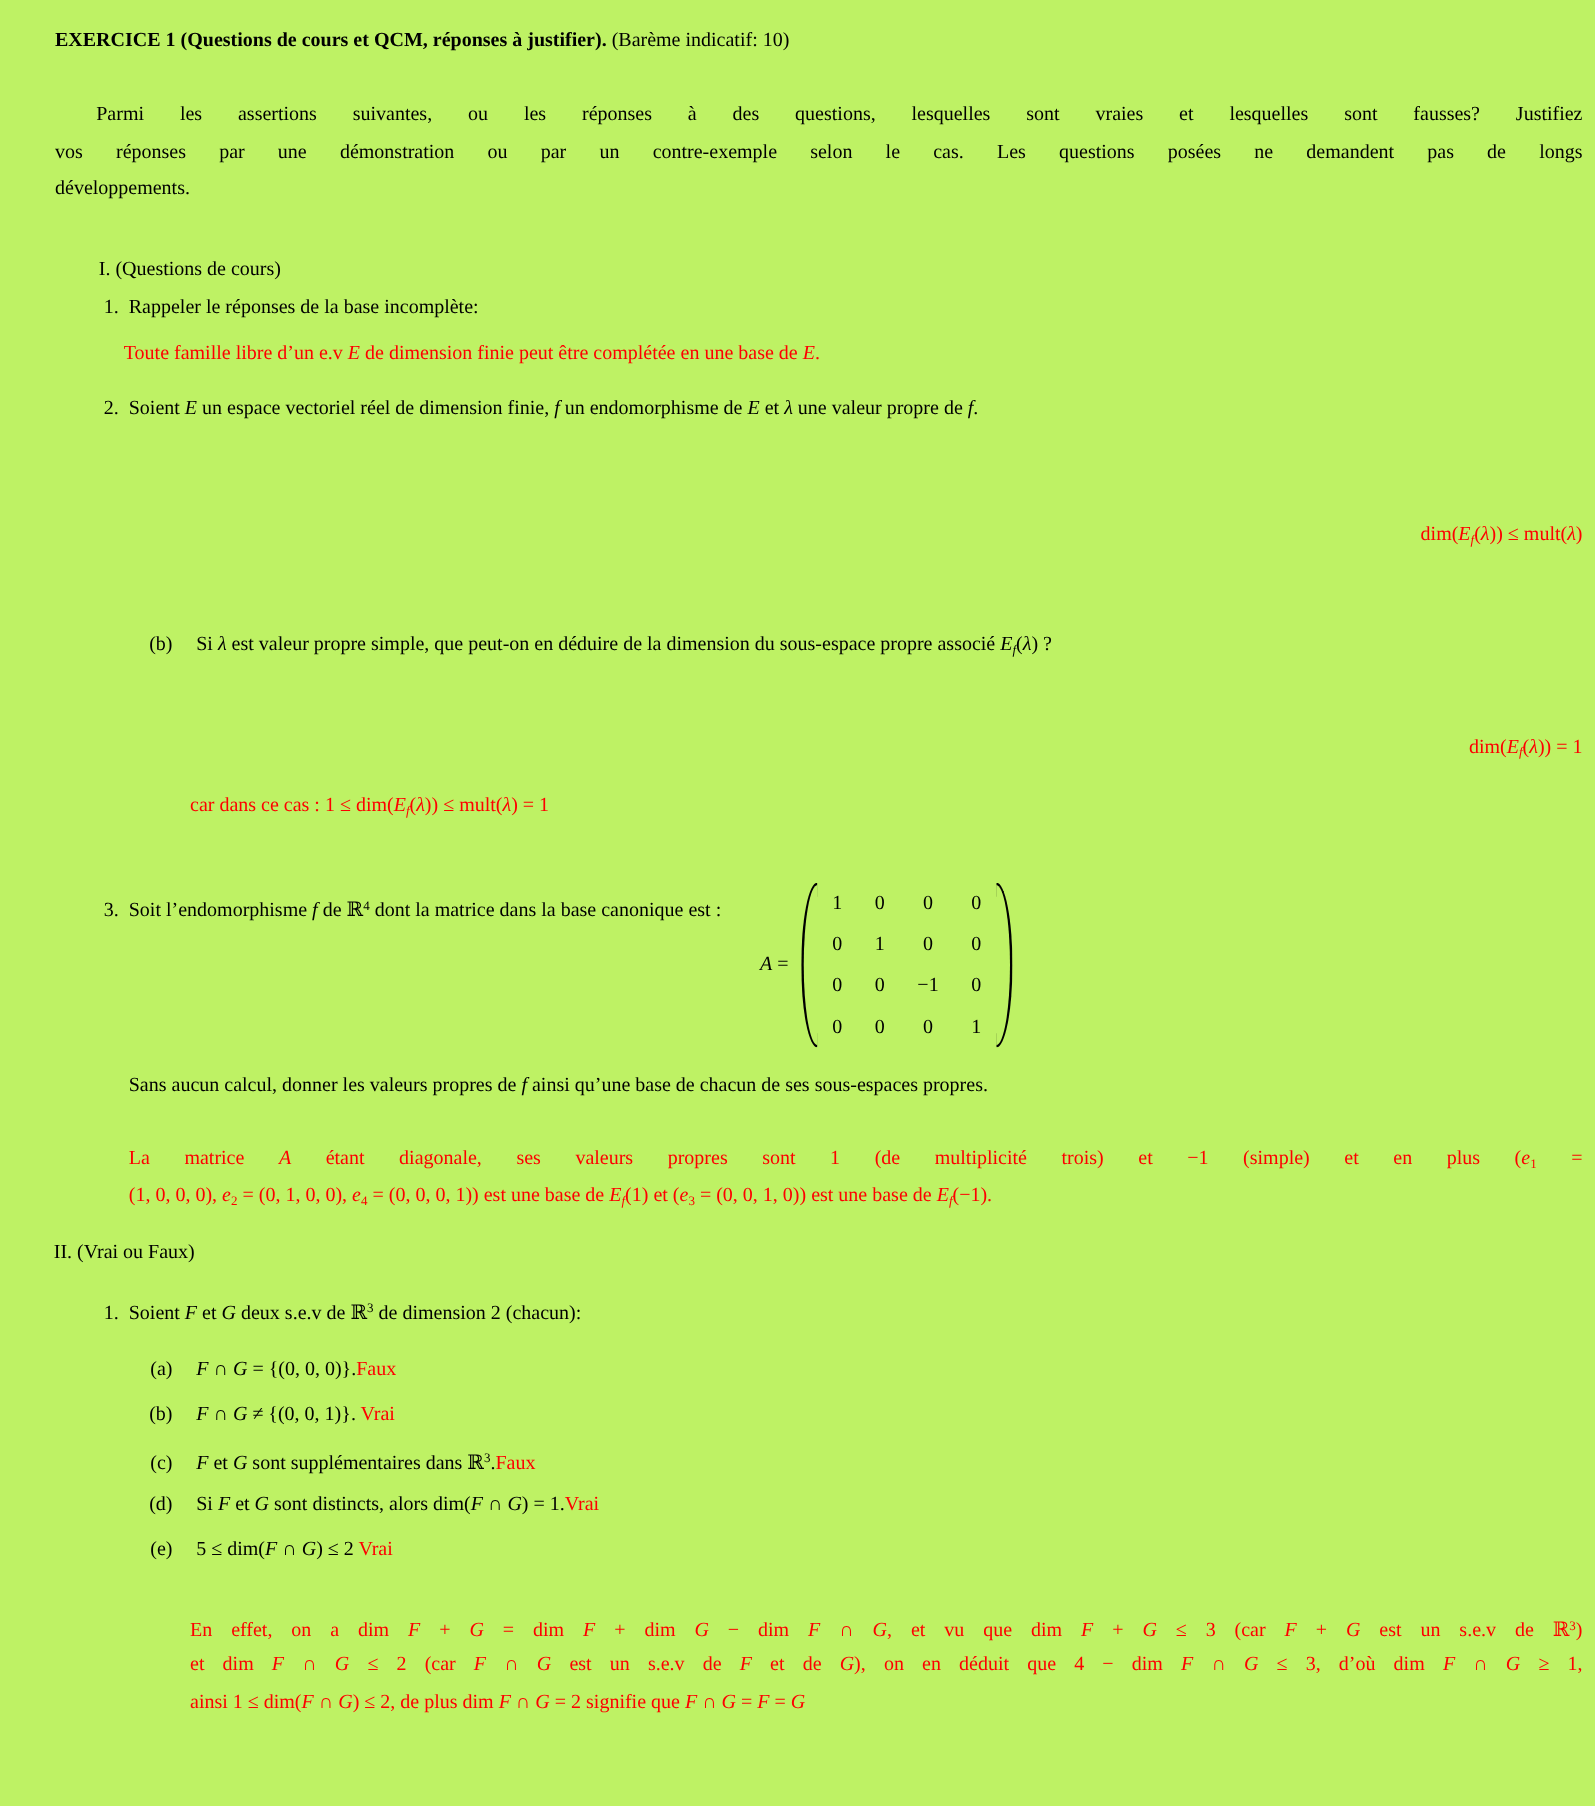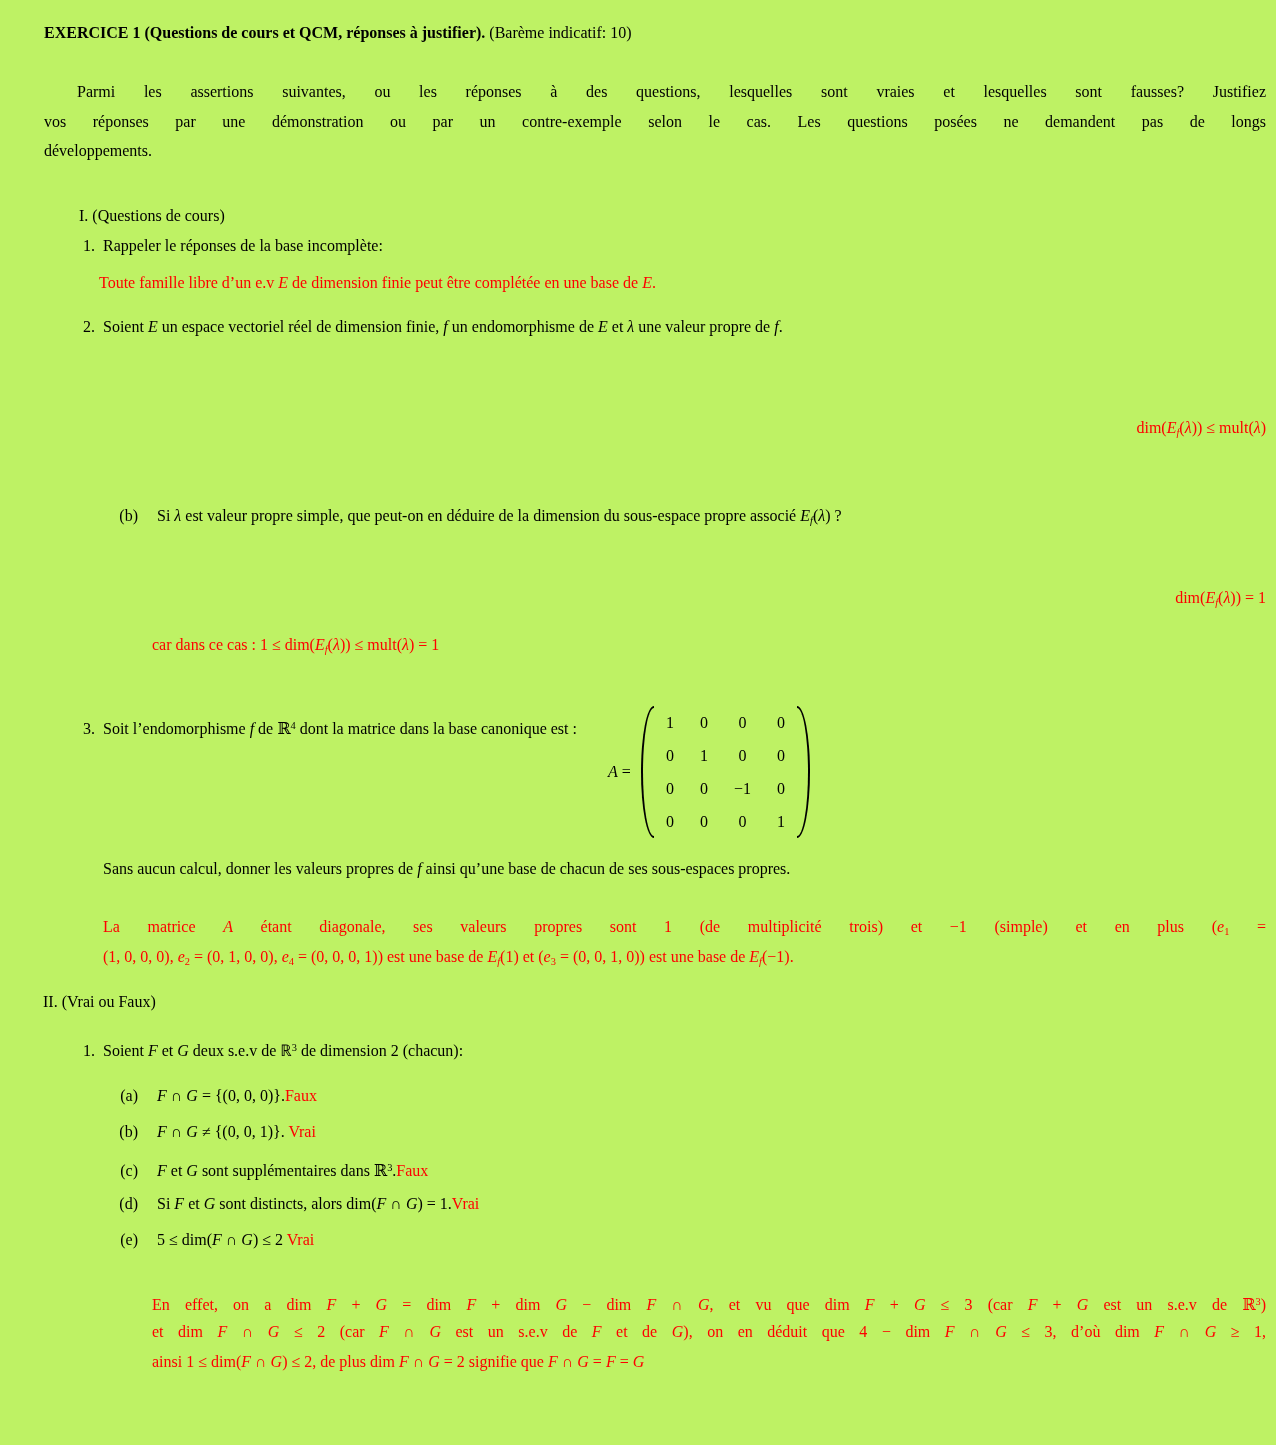--- a/index.html
+++ b/index.html
@@ -82,21 +82,21 @@
     </div>
   </div>
 
   <div class="line" style="top:855px;left:103px;"><span>Sans aucun calcul, donner les valeurs propres de </span><span class="i">f</span><span> ainsi qu’une base de chacun de ses sous-espaces propres.</span></div>
 
   <div class="line just red" style="top:913px;left:103px;width:1163px;"><span>La matrice </span><span class="i">A</span><span> étant diagonale, ses valeurs propres sont 1 (de multiplicité trois) et −1 (simple) et en plus (</span><span class="i">e</span><span class="sub">1</span><span> =</span></div>
   <div class="line red" style="top:943px;left:103px;"><span>(1, 0, 0, 0), </span><span class="i">e</span><span class="sub">2</span><span> = (0, 1, 0, 0), </span><span class="i">e</span><span class="sub">4</span><span> = (0, 0, 0, 1)) est une base de </span><span class="i">E</span><span class="i sub">f</span><span>(1) et (</span><span class="i">e</span><span class="sub">3</span><span> = (0, 0, 1, 0)) est une base de </span><span class="i">E</span><span class="i sub">f</span><span>(−1).</span></div>
 
   <div class="line" style="top:988px;left:43px;">II. (Vrai ou Faux)</div>
 
-  <div class="line" style="top:1034px;left:44px;font-family:Liberation Serif, serif;"><span class="rnum">1.</span><span><span>Soient </span><span class="i">F</span><span> et </span><span class="i">G</span><span> deux s.e.v de </span><span>ℝ</span><span class="sup">3</span><span> de dimension 2 (chacun):</span></span></div>
+  <div class="line" style="top:1034px;left:44px;"><span class="rnum">1.</span><span><span>Soient </span><span class="i">F</span><span> et </span><span class="i">G</span><span> deux s.e.v de </span><span>ℝ</span><span class="sup">3</span><span> de dimension 2 (chacun):</span></span></div>
 
   <div class="line" style="top:1082px;left:44px;"><span class="rlbl">(a)</span><span><span class="i">F</span><span> ∩ </span><span class="i">G</span><span> = {(0, 0, 0)}.</span><span class="red">Faux</span></span></div>
   <div class="line" style="top:1118px;left:44px;"><span class="rlbl">(b)</span><span><span class="i">F</span><span> ∩ </span><span class="i">G</span><span> ≠ {(0, 0, 1)}. </span><span class="red">Vrai</span></span></div>
   <div class="line" style="top:1154px;left:44px;"><span class="rlbl">(c)</span><span><span class="i">F</span><span> et </span><span class="i">G</span><span> sont supplémentaires dans </span><span>ℝ</span><span class="sup">3</span><span>.</span><span class="red">Faux</span></span></div>
   <div class="line" style="top:1190px;left:44px;"><span class="rlbl">(d)</span><span><span>Si </span><span class="i">F</span><span> et </span><span class="i">G</span><span> sont distincts, alors dim(</span><span class="i">F</span><span> ∩ </span><span class="i">G</span><span>) = 1.</span><span class="red">Vrai</span></span></div>
   <div class="line" style="top:1226px;left:44px;"><span class="rlbl">(e)</span><span><span>5 ≤ dim(</span><span class="i">F</span><span> ∩ </span><span class="i">G</span><span>) ≤ 2 </span><span class="red">Vrai</span></span></div>
 
   <div class="line just red" style="top:1288px;left:152px;width:1114px;"><span>En effet, on a dim </span><span class="i">F</span><span> + </span><span class="i">G</span><span> = dim </span><span class="i">F</span><span> + dim </span><span class="i">G</span><span> − dim </span><span class="i">F</span><span> ∩ </span><span class="i">G</span><span>, et vu que dim </span><span class="i">F</span><span> + </span><span class="i">G</span><span> ≤ 3 (car </span><span class="i">F</span><span> + </span><span class="i">G</span><span> est un s.e.v de </span><span>ℝ</span><span class="sup">3</span><span>)</span></div>
   <div class="line just red" style="top:1318px;left:152px;width:1114px;"><span>et dim </span><span class="i">F</span><span> ∩ </span><span class="i">G</span><span> ≤ 2 (car </span><span class="i">F</span><span> ∩ </span><span class="i">G</span><span> est un s.e.v de </span><span class="i">F</span><span> et de </span><span class="i">G</span><span>), on en déduit que 4 − dim </span><span class="i">F</span><span> ∩ </span><span class="i">G</span><span> ≤ 3, d’où dim </span><span class="i">F</span><span> ∩ </span><span class="i">G</span><span> ≥ 1,</span></div>
   <div class="line red" style="top:1348px;left:152px;"><span>ainsi 1 ≤ dim(</span><span class="i">F</span><span> ∩ </span><span class="i">G</span><span>) ≤ 2, de plus dim </span><span class="i">F</span><span> ∩ </span><span class="i">G</span><span> = 2 signifie que </span><span class="i">F</span><span> ∩ </span><span class="i">G</span><span> = </span><span class="i">F</span><span> = </span><span class="i">G</span></div>

